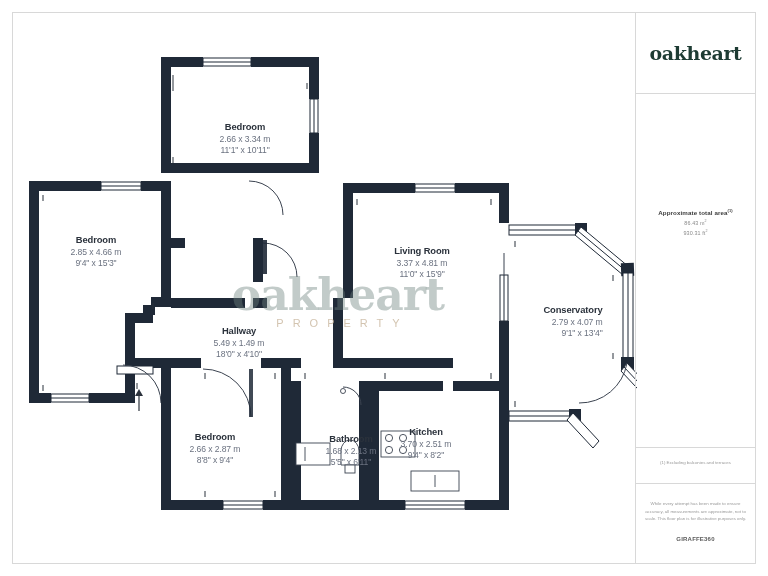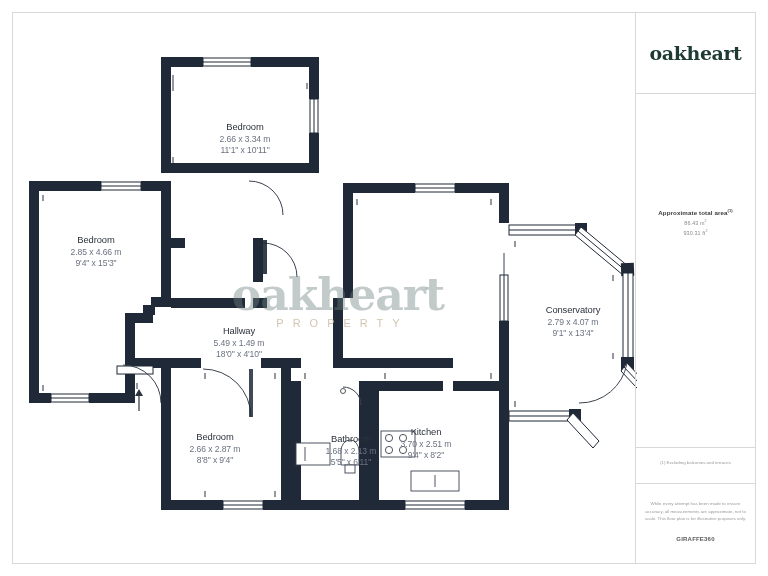--- a/index.html
+++ b/index.html
@@ -101,21 +101,21 @@
   
   .room {
     position: absolute;
     text-align: center;
     white-space: nowrap;
     transform: translateX(-50%);
     z-index: 6;
   }
   .room .rname {
     font-size: 9.4px;
-    font-weight: 400;
+    font-weight: 700;
     color: #2b323c;
     letter-spacing: -0.1px;
   }
   .room .rdim {
     font-size: 8.6px;
     color: #6b7280;
     margin-top: 2px;
     letter-spacing: -0.1px;
   }
   .room .rdim2 {
@@ -353,22 +353,27 @@
         <div class="rdim2">9'4" x 15'3"</div>
       </div>
 
 
       <div class="room" style="left:220px; top:312px;margin-left:6px;">
         <div class="rname">Hallway</div>
         <div class="rdim">5.49 x 1.49 m</div>
         <div class="rdim2">18'0" x 4'10"</div>
       </div>
 
-
-      <div class="room" style="left:560px; top:291px;">
+      <div class="room" style="left:409px; top:232px;">
+        <div class="rname">Living Room</div>
+        <div class="rdim">3.37 x 4.81 m</div>
+        <div class="rdim2">11'0" x 15'9"</div>
+      </div>
+
+      <div class="room" style="left:560px; top:291px;text-align:right;">
         <div class="rname">Conservatory</div>
         <div class="rdim">2.79 x 4.07 m</div>
         <div class="rdim2">9'1" x 13'4"</div>
       </div>
 
       <div class="room" style="left:202px; top:418px;">
         <div class="rname">Bedroom</div>
         <div class="rdim">2.66 x 2.87 m</div>
         <div class="rdim2">8'8" x 9'4"</div>
       </div>

